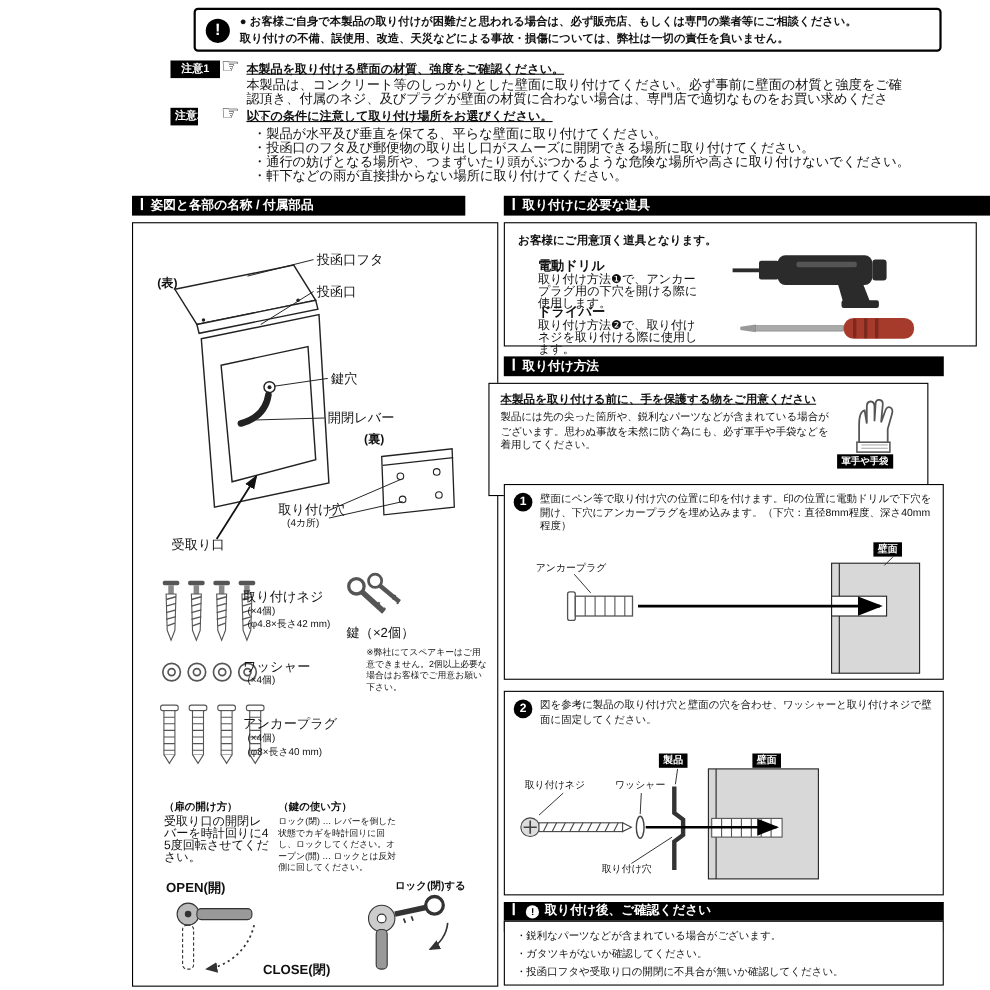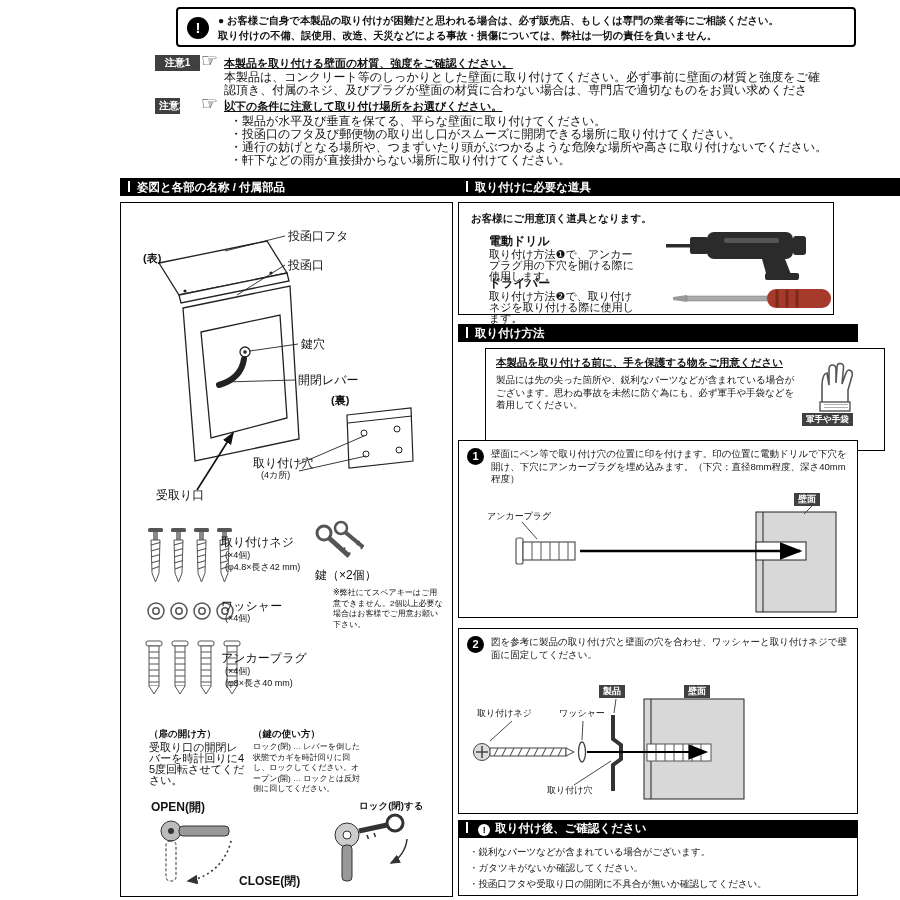--- a/index.html
+++ b/index.html
@@ -7,21 +7,21 @@
   body{font-family:"Liberation Sans","DejaVu Sans",sans-serif;color:#111;font-size:10px}
   #page{position:relative;width:900px;height:900px;background:#fff;overflow:hidden}
   .abs{position:absolute}
   .b{font-weight:bold}
   .u{text-decoration:underline}
   .lbl{position:absolute;white-space:nowrap}
   .wrap{position:absolute;word-break:break-all}
   .box{position:absolute;border:1px solid #000;background:#fff}
   .bar{position:absolute;background:#000;color:#fff;font-weight:bold;font-size:11.5px;height:18px;line-height:18px;padding-left:8px}
   .bar::before{content:"";display:inline-block;width:2px;height:11px;background:#fff;margin-right:7px;vertical-align:-1px}
-  .blk{position:absolute;background:#404040;color:#fff;font-weight:bold;font-size:9px;line-height:11px;padding:1px 4px;text-align:center;white-space:nowrap}
+  .blk{position:absolute;background:#000000;color:#fff;font-weight:bold;font-size:9px;line-height:11px;padding:1px 4px;text-align:center;white-space:nowrap}
   .stepnum{position:absolute;width:17px;height:17px;border-radius:50%;background:#000;color:#fff;font-weight:bold;font-size:11px;line-height:17px;text-align:center}
   .excl{position:absolute;width:22px;height:22px;border-radius:50%;background:#000;color:#fff;font-weight:bold;font-size:15px;line-height:22px;text-align:center}
   .t11{font-size:11px;line-height:14px}
   .t10{font-size:12px;line-height:13px}
   .t95{font-size:9.5px;line-height:12.5px}
   .t9{font-size:9px;line-height:11.5px}
   .t85{font-size:11px;line-height:11px}
   .t8{font-size:8px;line-height:10.5px}
   svg{position:absolute;overflow:visible}
   .pointer{position:absolute;font-size:19px;line-height:19px}
@@ -47,21 +47,21 @@
   <div class="blk" style="left:155px;top:98px;width:25px;font-size:10px;line-height:14px">注意2</div>
   <div class="pointer" style="left:201px;top:94px">☞</div>
   <div class="lbl b u t11" style="left:224px;top:99px">以下の条件に注意して取り付け場所をお選びください。</div>
   <div class="wrap t10" style="left:230px;top:115px;width:610px">
     <div>・製品が水平及び垂直を保てる、平らな壁面に取り付けてください。</div>
     <div>・投函口のフタ及び郵便物の取り出し口がスムーズに開閉できる場所に取り付けてください。</div>
     <div>・通行の妨げとなる場所や、つまずいたり頭がぶつかるような危険な場所や高さに取り付けないでください。</div>
     <div>・軒下などの雨が直接掛からない場所に取り付けてください。</div>
   </div>
 
-  <div class="bar" style="left:120px;top:178px;width:364px"><span>姿図と各部の名称 / 付属部品</span></div>
+  <div class="bar" style="left:120px;top:178px;width:303px"><span>姿図と各部の名称 / 付属部品</span></div>
   <div class="bar" style="left:458px;top:178px;width:478px"><span>取り付けに必要な道具</span></div>
 
   <div class="box" style="left:120px;top:202px;width:333px;height:695px">
 
     <svg style="left:0;top:0" width="333" height="315" viewBox="0 0 333 315">
       <defs>
           <marker id="ar" markerWidth="9" markerHeight="8" refX="7" refY="3" orient="auto">
             <path d="M0,0 L8,3 L0,6 Z" fill="#111"></path>
           </marker>
         </defs>
@@ -200,21 +200,21 @@
       <circle cx="38" cy="26" r="12" fill="#ccc" stroke="#333"></circle>
       <rect x="33" y="36" width="10" height="36" rx="4" fill="#999" stroke="#333"></rect>
       <circle cx="38" cy="26" r="4" fill="#fff" stroke="#333"></circle>
       <path d="M50,22 L78,16" stroke="#333" stroke-width="5"></path>
       <circle cx="86" cy="14" r="8" fill="none" stroke="#333" stroke-width="3"></circle>
       <path d="M58,26 l1.5,4 M65,24 l1.5,4" stroke="#333" stroke-width="1.6"></path>
       <path d="M98,30 A30,30 0 0 1 82,54" stroke="#333" stroke-width="1.5" fill="none" marker-end="url(#ar3)"></path>
     </svg>
   </div>
 
-  <div class="box" style="left:458px;top:202px;width:376px;height:113px">
+  <div class="box" style="left:458px;top:202px;width:430px;height:113px">
     <div class="lbl b" style="left:12px;top:9px;font-size:10.5px">お客様にご用意頂く道具となります。</div>
     <div class="lbl b t10" style="left:30px;top:32px">電動ドリル</div>
     <div class="wrap t85" style="left:30px;top:46px;width:150px">取り付け方法❶で、アンカープラグ用の下穴を開ける際に使用します。</div>
     <svg style="left:205px;top:20px" width="175" height="58" viewBox="0 0 175 58">
       <g fill="#2b2b2b">
         <rect x="2" y="21" width="26" height="3.5"></rect>
         <rect x="26" y="14" width="18" height="17" rx="2"></rect>
         <rect x="43" y="9" width="86" height="27" rx="7"></rect>
         <rect x="129" y="13" width="13" height="19" rx="3"></rect>
         <polygon points="98,36 121,36 128,54 104,57"></polygon>
@@ -227,21 +227,21 @@
     <svg style="left:210px;top:84px" width="168" height="24" viewBox="0 0 168 24">
       <polygon points="4,10 18,8 18,15 4,13" fill="#999"></polygon>
       <rect x="18" y="9" width="80" height="5" fill="#aaa" stroke="#777" stroke-width="0.5"></rect>
       <rect x="98" y="2" width="64" height="19" rx="9" fill="#a63a2b"></rect>
       <path d="M108,3 v17 M118,2.5 v18 M128,2.5 v18" stroke="#7c2a1e" stroke-width="3"></path>
     </svg>
   </div>
 
   <div class="bar" style="left:458px;top:324px;width:400px"><span>取り付け方法</span></div>
 
-  <div class="box" style="left:485px;top:348px;width:400px;height:103px">
+  <div class="box" style="left:444px;top:348px;width:400px;height:103px">
     <div class="lbl b u" style="left:10px;top:7px;font-size:10.5px">本製品を取り付ける前に、手を保護する物をご用意ください</div>
     <div class="wrap t95" style="left:10px;top:25px;width:300px">製品には先の尖った箇所や、鋭利なパーツなどが含まれている場合がございます。思わぬ事故を未然に防ぐ為にも、必ず軍手や手袋などを着用してください。</div>
     <svg style="left:320px;top:9px" width="62" height="54" viewBox="0 0 62 54">
       <path d="M16,52 L16,28 Q16,16 21,15 L23,27 L23,12 Q23,7 26.5,7 Q30,7 30,12 L30,25 L31,9 Q31.2,5 34.5,5.5 Q38,6 37.5,10 L36,26 L40,15 Q41.5,11 44.5,12.5 Q47,14 46,18 L42,32 L42,52 Z" fill="#fff" stroke="#555" stroke-width="1.6"></path>
       <rect x="14" y="44" width="30" height="9" fill="#fff" stroke="#555" stroke-width="1.4"></rect>
       <path d="M18,46.5 h24 M18,49.5 h24" stroke="#999" stroke-width="0.8"></path>
     </svg>
     <div class="blk" style="left:316px;top:64px;font-size:8.5px">軍手や手袋</div>
   </div>
 

